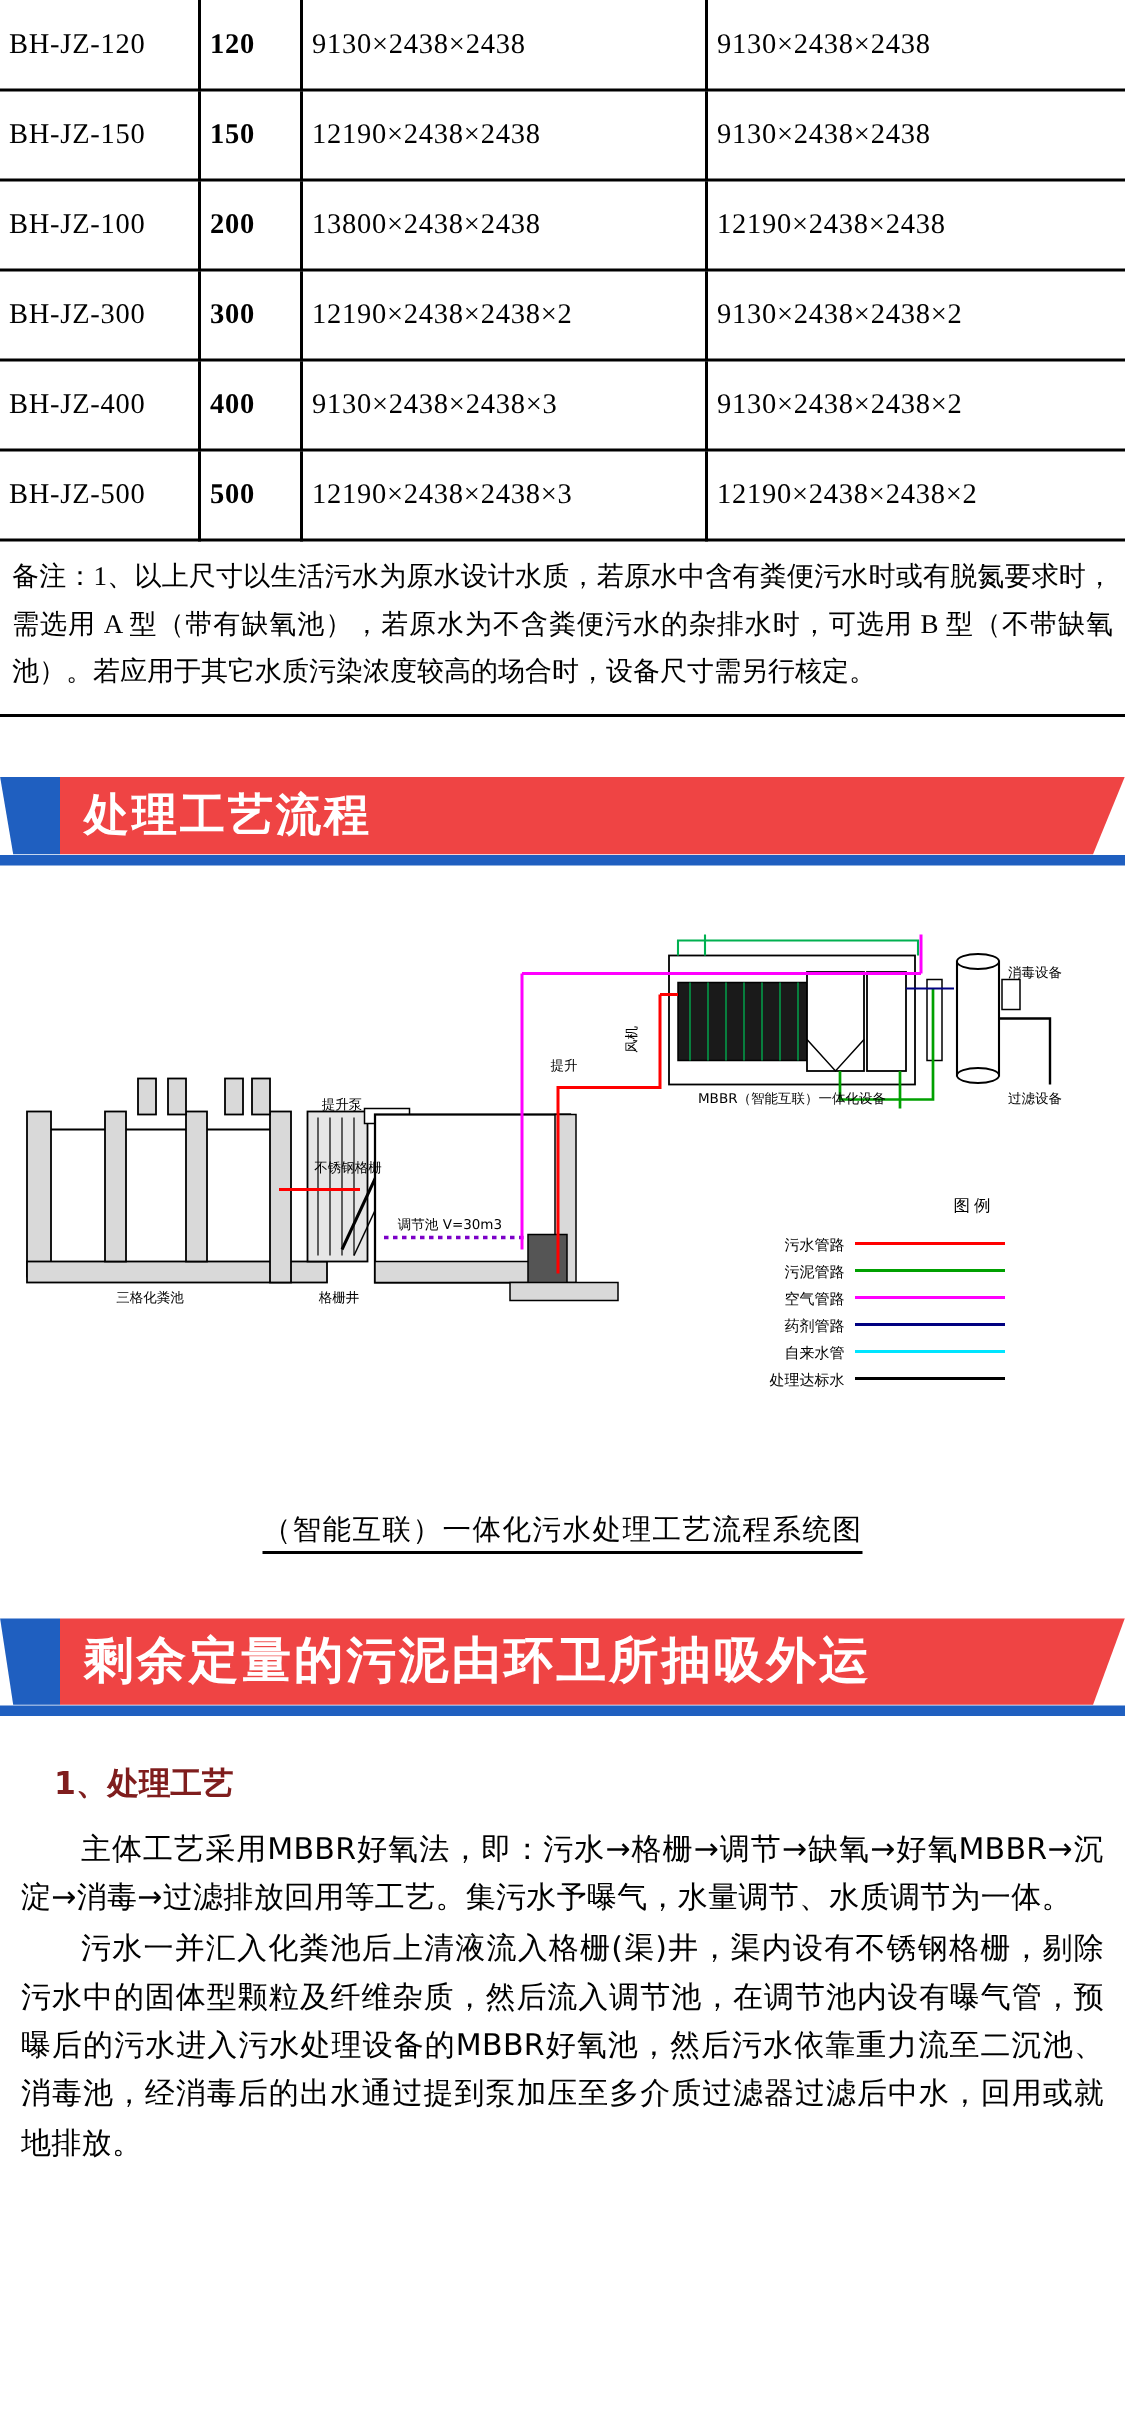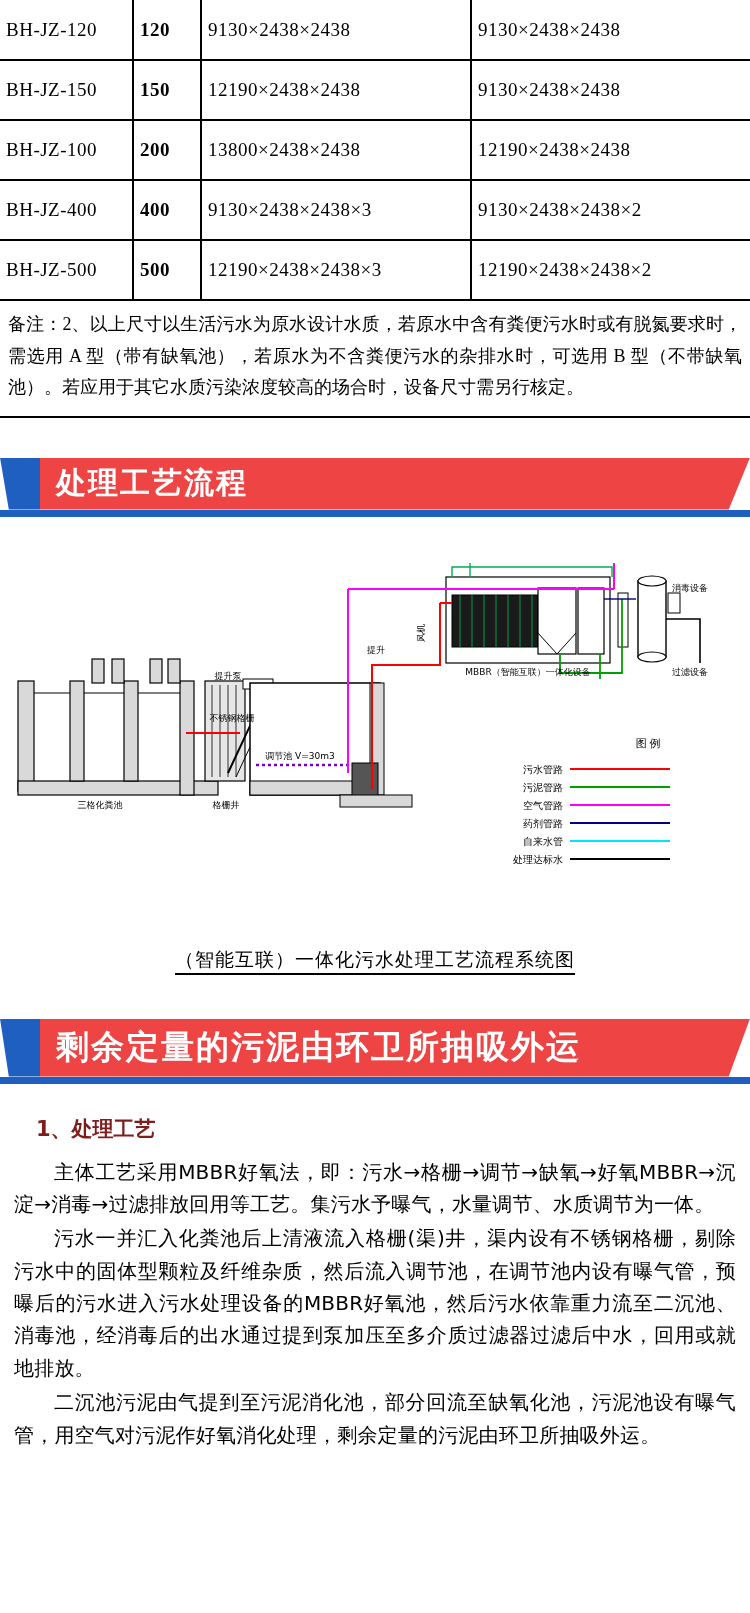--- a/index.html
+++ b/index.html
@@ -157,36 +157,42 @@
         <td>12190×2438×2438</td>
         <td>9130×2438×2438</td>
       </tr>
       <tr>
         <td>BH-JZ-100</td>
         <td>200</td>
         <td>13800×2438×2438</td>
         <td>12190×2438×2438</td>
       </tr>
       <tr>
+        <td>BH-JZ-300</td>
+        <td>300</td>
+        <td>12190×2438×2438×2</td>
+        <td>9130×2438×2438×2</td>
+      </tr>
+      <tr>
         <td>BH-JZ-400</td>
         <td>400</td>
         <td>9130×2438×2438×3</td>
         <td>9130×2438×2438×2</td>
       </tr>
       <tr>
         <td>BH-JZ-500</td>
         <td>500</td>
         <td>12190×2438×2438×3</td>
         <td>12190×2438×2438×2</td>
       </tr>
     </tbody>
   </table>
 
   <div class="note-box">
-    <p>备注：2、以上尺寸以生活污水为原水设计水质，若原水中含有粪便污水时或有脱氮要求时，需选用 A 型（带有缺氧池），若原水为不含粪便污水的杂排水时，可选用 B 型（不带缺氧池）。若应用于其它水质污染浓度较高的场合时，设备尺寸需另行核定。</p>
+    <p>备注：1、以上尺寸以生活污水为原水设计水质，若原水中含有粪便污水时或有脱氮要求时，需选用 A 型（带有缺氧池），若原水为不含粪便污水的杂排水时，可选用 B 型（不带缺氧池）。若应用于其它水质污染浓度较高的场合时，设备尺寸需另行核定。</p>
   </div>
 
   <div class="banner">
     <div class="bar-left"></div>
     <div class="bar-main">
       <span>处理工艺流程</span>
     </div>
   </div>
   <div class="banner-underline"></div>
 
@@ -339,16 +345,15 @@
     <div class="bar-main">
       <span>剩余定量的污泥由环卫所抽吸外运</span>
     </div>
   </div>
   <div class="banner-underline"></div>
 
   <div class="body-text">
     <div class="sub-head">1、处理工艺</div>
     <p class="para">主体工艺采用MBBR好氧法，即：污水→格栅→调节→缺氧→好氧MBBR→沉淀→消毒→过滤排放回用等工艺。集污水予曝气，水量调节、水质调节为一体。</p>
     <p class="para">污水一并汇入化粪池后上清液流入格栅(渠)井，渠内设有不锈钢格栅，剔除污水中的固体型颗粒及纤维杂质，然后流入调节池，在调节池内设有曝气管，预曝后的污水进入污水处理设备的MBBR好氧池，然后污水依靠重力流至二沉池、消毒池，经消毒后的出水通过提到泵加压至多介质过滤器过滤后中水，回用或就地排放。</p>
-    <p class="para">二沉池污泥由气提到至污泥消化池，部分回流至缺氧化池，污泥池设有曝气管，用空气对污泥作好氧消化处理，剩余定量的污泥由环卫所抽吸外运。</p>
   </div>
 
 </div>
 
 </body></html>

